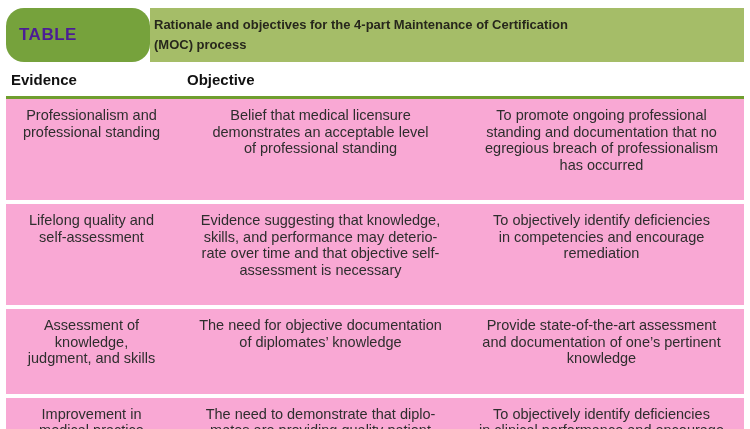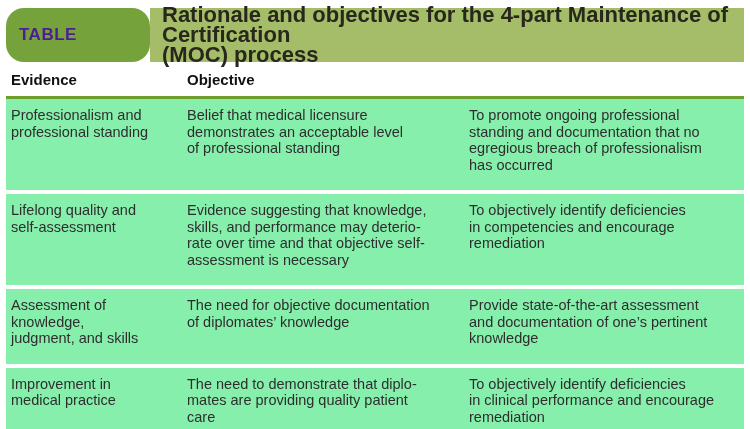--- a/index.html
+++ b/index.html
@@ -33,25 +33,25 @@
     align-items: center;
     padding-left: 13px;
     border-radius: 18px;
   }
   .table-title {
     flex: 1;
     box-sizing: border-box;
     background: #a5bd68;
     color: #27271c;
     font-weight: bold;
-    font-size: 22px;
+    font-size: 13px;
     line-height: 20px;
     display: flex;
     align-items: center;
-    padding-left: 12px;
+    padding-left: 4px;
     white-space: pre-line;
   }
   
   .col-heads {
     display: grid;
     grid-template-columns: 176px 282px 1fr;
     background: #ffffff;
     padding: 9px 0 7px 0;
     align-items: end;
   }
@@ -64,23 +64,24 @@
     white-space: pre-line;
   }
   .green-rule {
     height: 3px;
     background: #6f9e2e;
   }
   
   .row {
     display: grid;
     grid-template-columns: 176px 282px 1fr;
-    background: #86efac;
-    padding: 8px 0 17px 0;
+    background: #f9a8d4;
+    padding: 8px 0 27px 0;
     margin-bottom: 4px;
+    text-align: center;
   }
   .row.last {
     margin-bottom: 0;
   }
   .cell {
     font-size: 14.5px;
     color: #2e2e2e;
     line-height: 16.5px;
     padding-left: 5px;
     padding-right: 10px;

